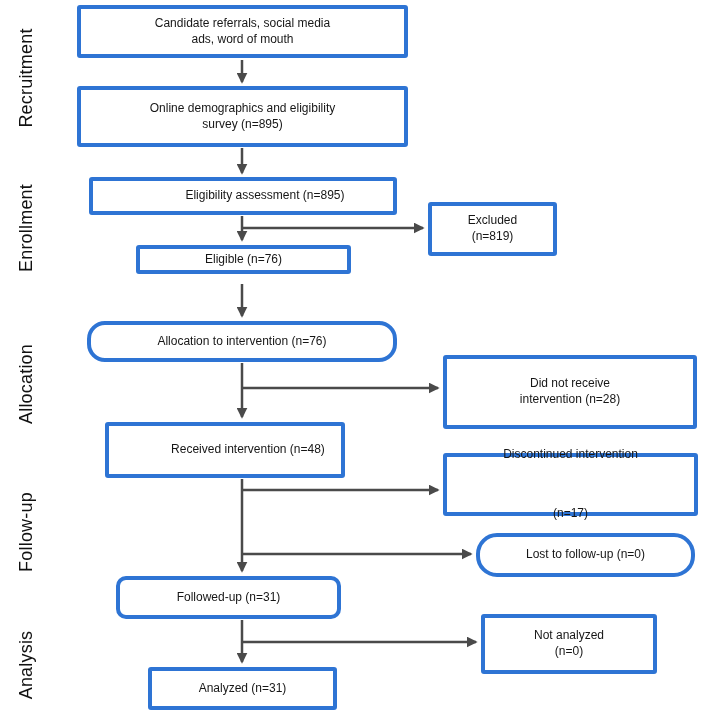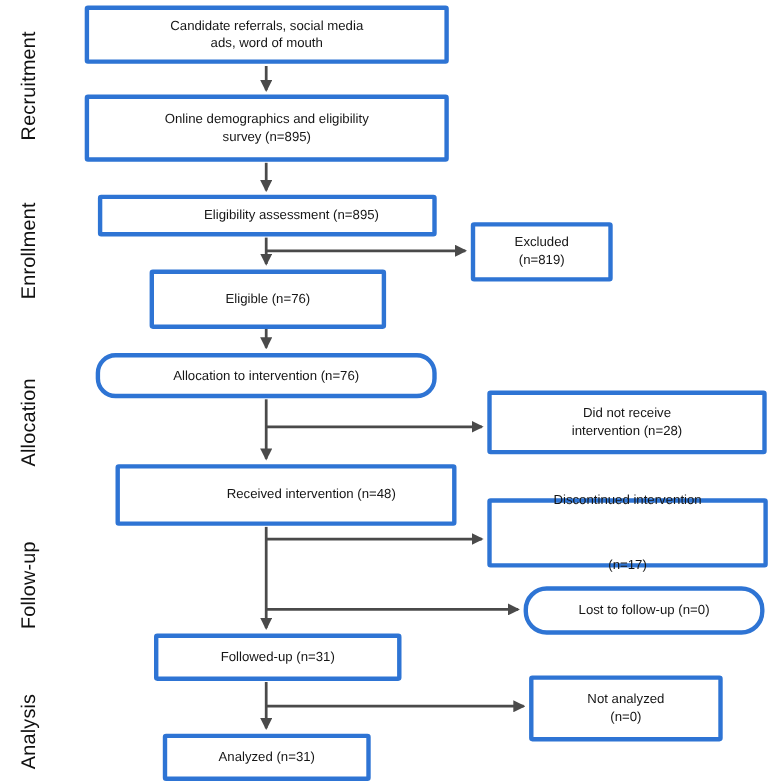--- a/index.html
+++ b/index.html
@@ -17,27 +17,27 @@
   .flow-box .ln{white-space:nowrap;}
   .stage-label{
     position:absolute;transform:translate(-50%,-50%) rotate(-90deg);
     font-size:18px;color:#111;white-space:nowrap;z-index:1;letter-spacing:.2px;
   }
   
   .b-candidate{left:77px;top:5px;width:331px;height:53px;}
   .b-survey{left:77px;top:86px;width:331px;height:61px;}
   .b-assessment{left:89px;top:177px;width:308px;height:38px;padding-left:44px;}
   .b-excluded{left:428px;top:202px;width:129px;height:54px;}
-  .b-eligible{left:136px;top:245px;width:215px;height:54px;}
+  .b-eligible{left:136px;top:245px;width:215px;height:29px;}
   .b-allocation{left:87px;top:321px;width:310px;height:41px;border-radius:18px;}
-  .b-notreceive{left:443px;top:355px;width:254px;height:58px;}
-  .b-received{left:105px;top:422px;width:310px;height:56px;padding-left:46px;}
+  .b-notreceive{left:443px;top:355px;width:254px;height:74px;}
+  .b-received{left:105px;top:422px;width:240px;height:56px;padding-left:46px;}
   .b-discontinued{left:443px;top:453px;width:255px;height:63px;gap:43px;}
   .b-lost{left:476px;top:533px;width:219px;height:44px;border-radius:21px;}
-  .b-followed{left:140px;top:576px;width:225px;height:43px;}
+  .b-followed{left:116px;top:576px;width:225px;height:43px;border-radius:10px;}
   .b-notanalyzed{left:481px;top:614px;width:176px;height:60px;}
   .b-analyzed{left:148px;top:667px;width:189px;height:43px;}
   
   .s-recruitment{left:26px;top:78px;}
   .s-enrollment{left:26px;top:228px;}
   .s-allocation{left:26px;top:384px;}
   .s-followup{left:26px;top:532px;}
   .s-analysis{left:26px;top:665px;}
 </style>
 </head>

